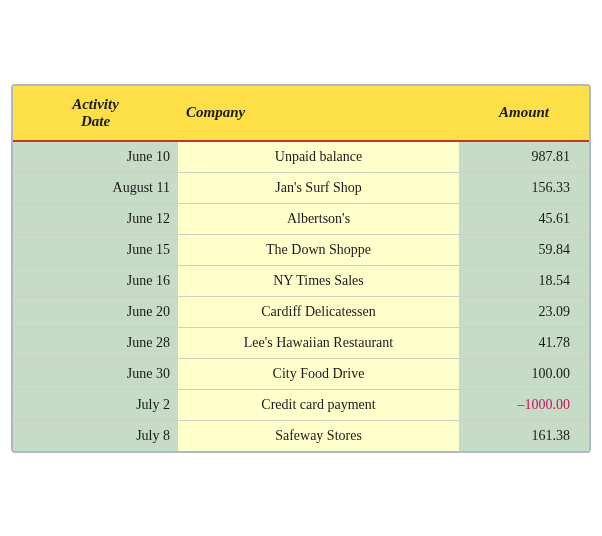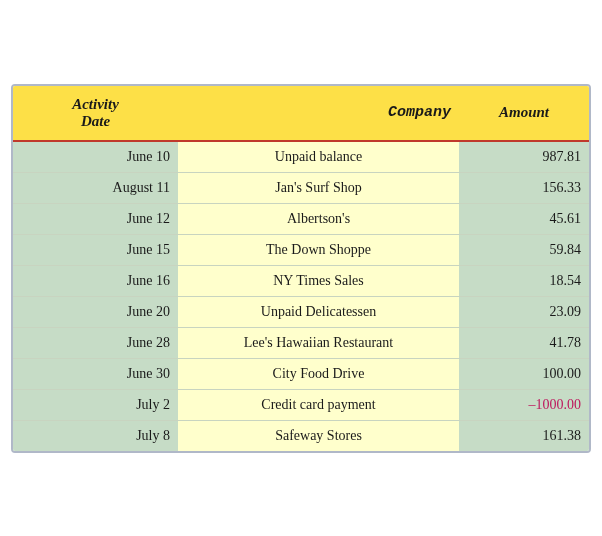--- a/index.html
+++ b/index.html
@@ -42,22 +42,21 @@
       font-size: 15px;
       border-bottom: 2px solid #c0392b;
     }
 
     thead th:first-child {
       width: 165px;
       text-align: center;
     }
 
     thead th:nth-child(2) {
-      text-align: right;
-      font-family: Liberation Mono, monospace;
+      text-align: left;
     }
 
     thead th:last-child {
       width: 130px;
       text-align: center;
     }
 
     tbody tr {
       border-bottom: 1px solid #c8d4c0;
     }
@@ -79,21 +78,21 @@
       background: #ffffcc;
       text-align: center;
       padding: 2px 8px;
       font-size: 14px;
       color: #1a1a1a;
     }
 
     .col-amount {
       background: #c6dcc6;
       text-align: right;
-      padding: 7px 8px 7px 8px;
+      padding: 7px 19px 7px 8px;
       font-size: 14px;
       color: #1a1a1a;
       width: 130px;
     }
 
     .negative {
       color: #be185d;
     }
   </style>
 </head>
@@ -129,21 +128,21 @@
           <td class="col-company">The Down Shoppe</td>
           <td class="col-amount">59.84</td>
         </tr>
         <tr>
           <td class="col-date">June 16</td>
           <td class="col-company">NY Times Sales</td>
           <td class="col-amount">18.54</td>
         </tr>
         <tr>
           <td class="col-date">June 20</td>
-          <td class="col-company">Unpaid Delicatessen</td>
+          <td class="col-company">Cardiff Delicatessen</td>
           <td class="col-amount">23.09</td>
         </tr>
         <tr>
           <td class="col-date">June 28</td>
           <td class="col-company">Lee's Hawaiian Restaurant</td>
           <td class="col-amount">41.78</td>
         </tr>
         <tr>
           <td class="col-date">June 30</td>
           <td class="col-company">City Food Drive</td>

